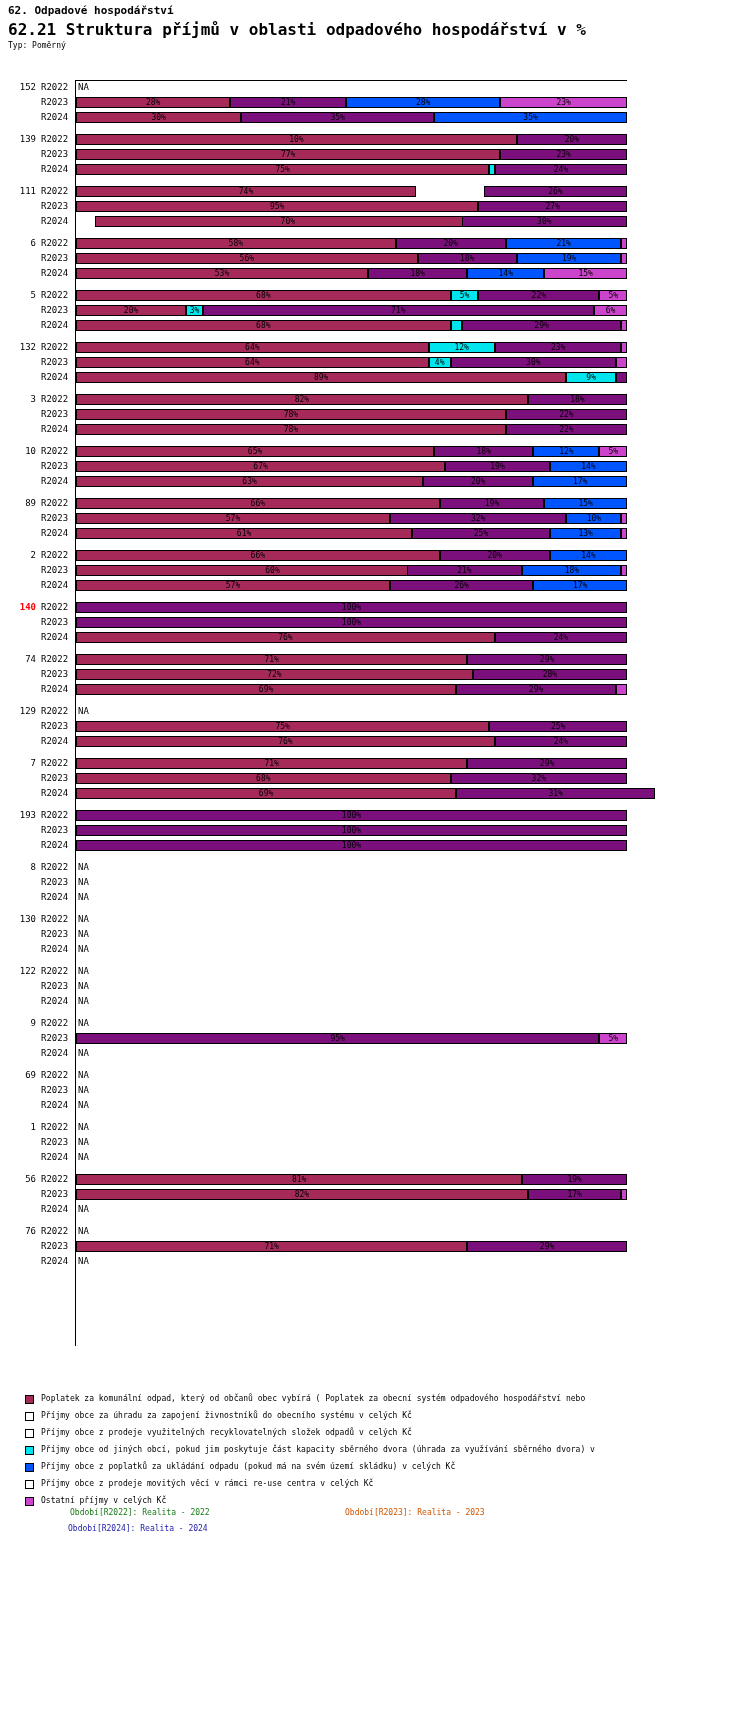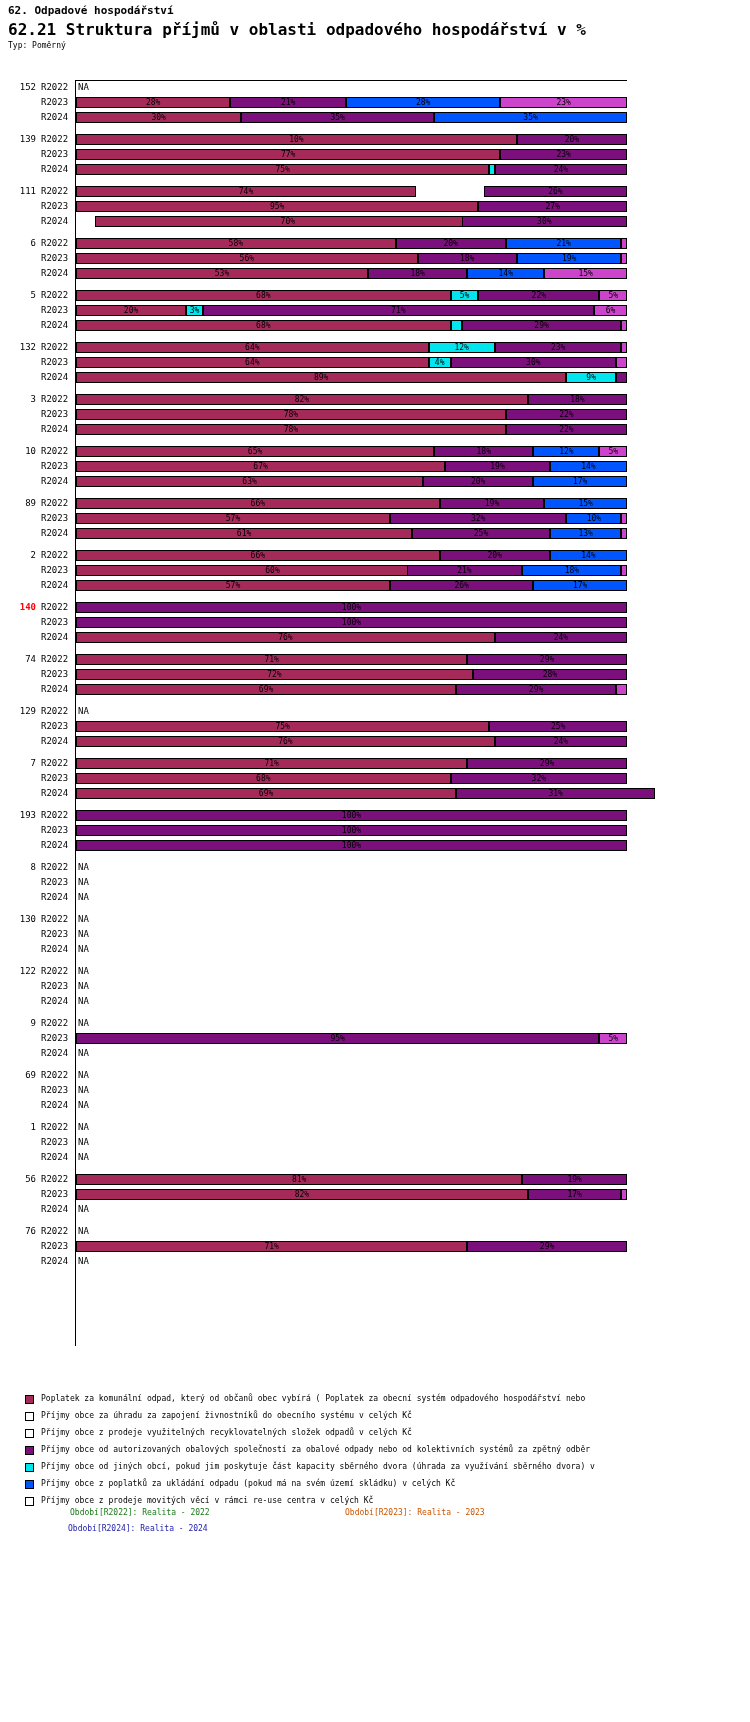--- a/index.html
+++ b/index.html
@@ -841,34 +841,34 @@
       </div>
       <div class="lrow">
         <div class="swatch" style="background: rgb(255, 255, 255);"></div>
         <div class="ltext">Příjmy obce za úhradu za zapojení živnostníků do obecního systému v celých Kč</div>
       </div>
       <div class="lrow">
         <div class="swatch" style="background: rgb(255, 255, 255);"></div>
         <div class="ltext">Příjmy obce z prodeje využitelných recyklovatelných složek odpadů v celých Kč</div>
       </div>
       <div class="lrow">
-        <div class="swatch" style="background: rgb(123, 15, 123);"></div>
-        <div class="ltext">Příjmy obce od autorizovaných obalových společností za obalové odpady nebo od kolektivních systémů za zpětný odběr</div>
-      </div>
-      <div class="lrow">
         <div class="swatch" style="background: rgb(0, 229, 238);"></div>
         <div class="ltext">Příjmy obce od jiných obcí, pokud jim poskytuje část kapacity sběrného dvora (úhrada za využívání sběrného dvora) v</div>
       </div>
       <div class="lrow">
         <div class="swatch" style="background: rgb(0, 85, 255);"></div>
         <div class="ltext">Příjmy obce z poplatků za ukládání odpadu (pokud má na svém území skládku) v celých Kč</div>
       </div>
       <div class="lrow">
         <div class="swatch" style="background: rgb(255, 255, 255);"></div>
         <div class="ltext">Příjmy obce z prodeje movitých věcí v rámci re-use centra v celých Kč</div>
+      </div>
+      <div class="lrow">
+        <div class="swatch" style="background: rgb(204, 68, 204);"></div>
+        <div class="ltext">Ostatní příjmy v celých Kč</div>
       </div>
     </div>
 
   <div class="periods">
     <div class="per p1">Období[R2022]: Realita - 2022</div>
     <div class="per p2">Období[R2023]: Realita - 2023</div>
     <div class="per p3">Období[R2024]: Realita - 2024</div>
   </div>
 </div>
 

